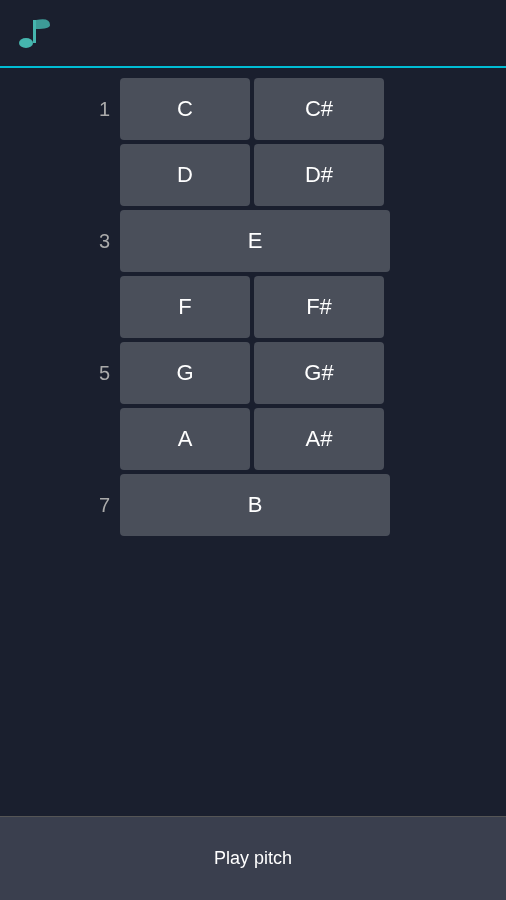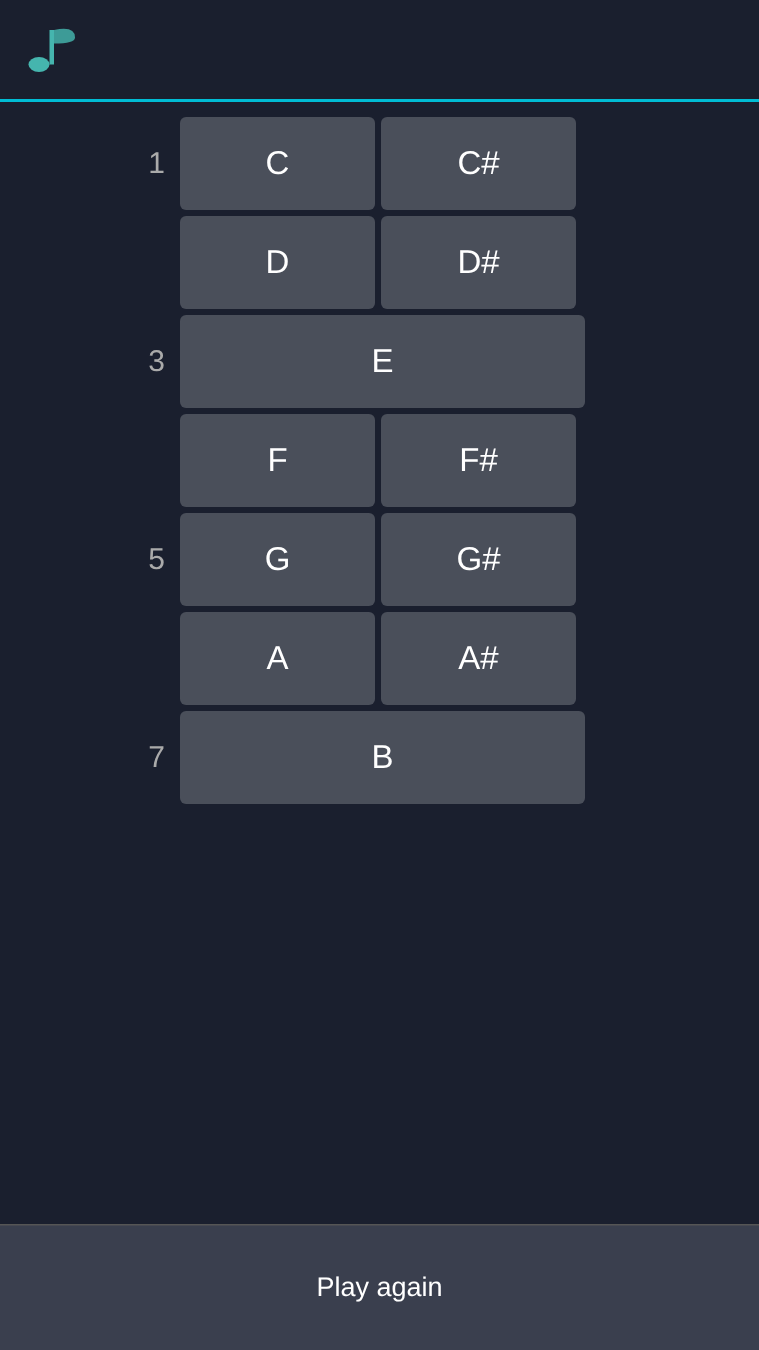--- a/index.html
+++ b/index.html
@@ -191,14 +191,14 @@
       </div>
       <div class="note-row">
         <span class="row-number">7</span>
         <button class="note-btn" style="width: 270px;">B</button>
       </div>
     </div>
   <div class="spacer"></div>
 </div>
 
 <div class="bottom-bar" id="bottom-bar">
-<button class="bottom-btn">Play again</button>
+<button class="bottom-btn">Play pitch</button>
   </div>
 
 </body></html>

